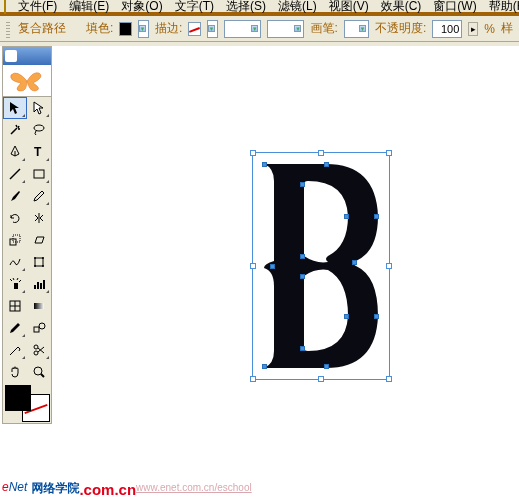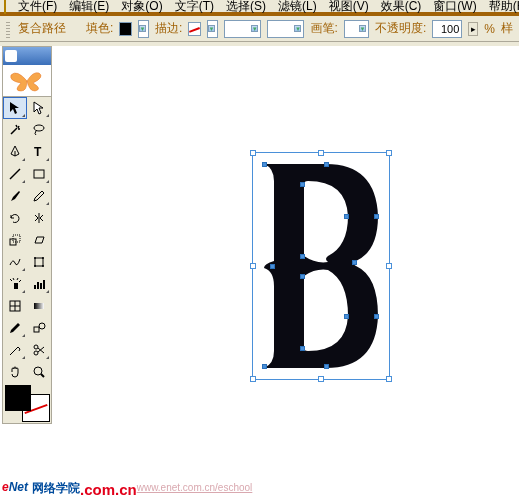--- a/index.html
+++ b/index.html
@@ -39,21 +39,21 @@
 .toolbox .fillstroke .stroke::after { content:""; position:absolute; left:-2px; right:-2px; top:50%; height:2px; background:#d00; transform:rotate(-20deg); }
 
 .canvas-area { position: absolute; top: 0; left: 56px; right: 0; bottom: 0; background: #fff; }
 
 .shape { position: absolute; left: 200px; top: 110px; width: 130px; height: 220px; }
 .shape .bbox { position:absolute; inset:-4px; border:1px solid #4a90d9; }
 .shape .handle { position:absolute; width:6px; height:6px; background:#fff; border:1px solid #4a90d9; }
 .shape .anchor { position:absolute; width:5px; height:5px; background:#4a90d9; border:1px solid #2a70b9; }
 
 .watermark { position: absolute; left: 2px; bottom: 2px; display:flex; align-items:flex-end; gap:4px; }
-.watermark .enet { font-family: Arial; font-weight: bold; font-style: italic; font-size: 28px; }
+.watermark .enet { font-family: Arial; font-weight: normal; font-style: italic; font-size: 28px; }
 .watermark .enet .e { color:#e2001a; }
 .watermark .enet .net { color:#004b9c; }
 .watermark .side { display:flex; flex-direction:row; line-height:1.1; }
 .watermark .side .cn { font-size:12px; color:#004b9c; font-weight:bold; }
 .watermark .side .url1 { font-size:15px; color:#e2001a; font-weight:bold; }
 .watermark .side .url2 { font-size:10px; color:#d9a8af;text-decoration:underline; }
 
 svg.tool-icon { width:14px; height:14px; }
 </style>
 </head>

